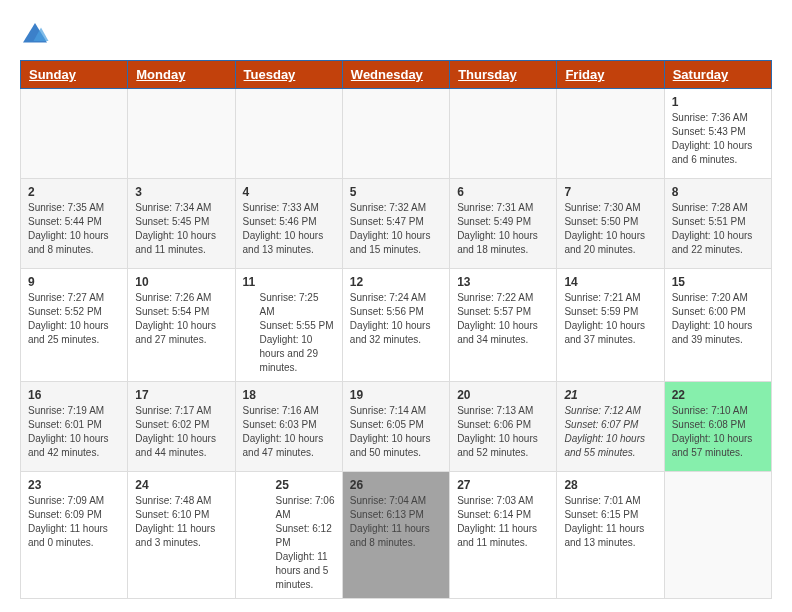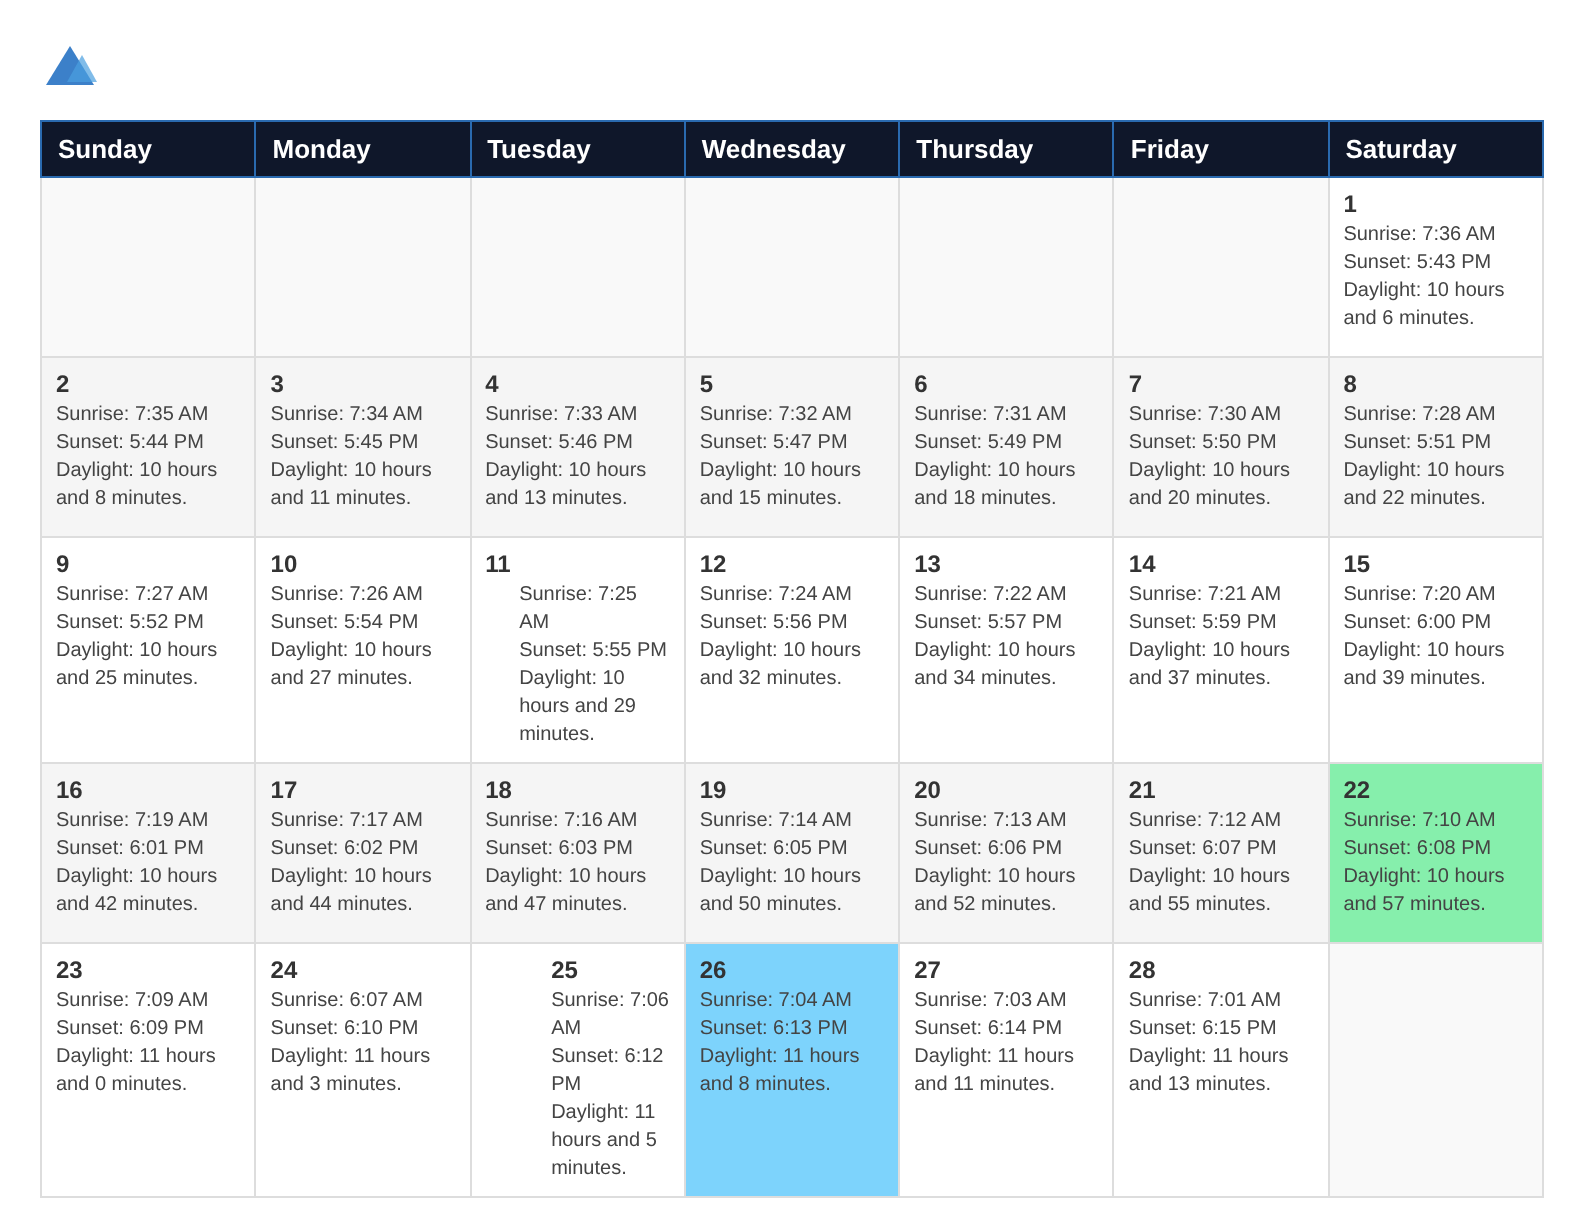--- a/index.html
+++ b/index.html
@@ -81,21 +81,22 @@
     .empty-cell {
       background: #f9f9f9;
     }
     tr:nth-child(even) td {
       background-color: #f5f5f5;
     }
     tr:nth-child(odd) td {
       background-color: #fff;
     }
     .calendar thead tr th {
-      background-color: #0f172a;
+      background-color: #c2410c;
+      text-decoration: underline;
     }
   </style>
 </head>
 <body>
 
 <div class="header">
   <div class="logo">
     <svg class="logo-icon" viewBox="0 0 40 40" xmlns="http://www.w3.org/2000/svg">
       <polygon points="20,4 36,30 4,30" fill="#1a6abf" opacity="0.85"></polygon>
       <polygon points="28,10 38,28 18,28" fill="#4a9fe0" opacity="0.7"></polygon>
@@ -250,21 +251,21 @@
           <div class="day-info" style="white-space: pre-line;">Sunrise: 7:14 AM
 Sunset: 6:05 PM
 Daylight: 10 hours and 50 minutes.</div>
         </td>
         <td style="background-color: rgb(245, 245, 245);">
           <span class="day-number">20</span>
           <div class="day-info" style="white-space: pre-line;">Sunrise: 7:13 AM
 Sunset: 6:06 PM
 Daylight: 10 hours and 52 minutes.</div>
         </td>
-        <td style="background-color: rgb(245, 245, 245);">
+        <td style="background-color: rgb(245, 245, 245); font-style: italic;">
           <span class="day-number">21</span>
           <div class="day-info" style="white-space: pre-line;">Sunrise: 7:12 AM
 Sunset: 6:07 PM
 Daylight: 10 hours and 55 minutes.</div>
         </td>
         <td style="background-color: #86efac;">
           <span class="day-number">22</span>
           <div class="day-info" style="white-space: pre-line;">Sunrise: 7:10 AM
 Sunset: 6:08 PM
 Daylight: 10 hours and 57 minutes.</div>
@@ -272,31 +273,31 @@
       </tr>
       <tr>
         <td style="background-color: rgb(255, 255, 255);">
           <span class="day-number">23</span>
           <div class="day-info" style="white-space: pre-line;">Sunrise: 7:09 AM
 Sunset: 6:09 PM
 Daylight: 11 hours and 0 minutes.</div>
         </td>
         <td style="background-color: rgb(255, 255, 255);">
           <span class="day-number">24</span>
-          <div class="day-info" style="white-space: pre-line;">Sunrise: 6:07 AM
+          <div class="day-info" style="white-space: pre-line;">Sunrise: 7:48 AM
 Sunset: 6:10 PM
 Daylight: 11 hours and 3 minutes.</div>
         </td>
         <td style="background-color: rgb(255, 255, 255); padding-left: 40px;">
           <span class="day-number">25</span>
           <div class="day-info" style="white-space: pre-line;">Sunrise: 7:06 AM
 Sunset: 6:12 PM
 Daylight: 11 hours and 5 minutes.</div>
         </td>
-        <td style="background-color: #7dd3fc;">
+        <td style="background-color: #a3a3a3;">
           <span class="day-number">26</span>
           <div class="day-info" style="white-space: pre-line;">Sunrise: 7:04 AM
 Sunset: 6:13 PM
 Daylight: 11 hours and 8 minutes.</div>
         </td>
         <td style="background-color: rgb(255, 255, 255);">
           <span class="day-number">27</span>
           <div class="day-info" style="white-space: pre-line;">Sunrise: 7:03 AM
 Sunset: 6:14 PM
 Daylight: 11 hours and 11 minutes.</div>

